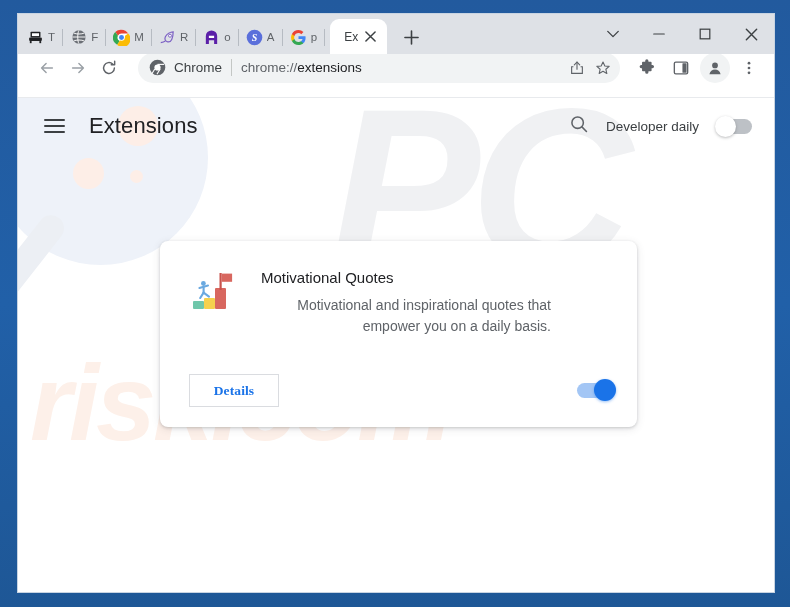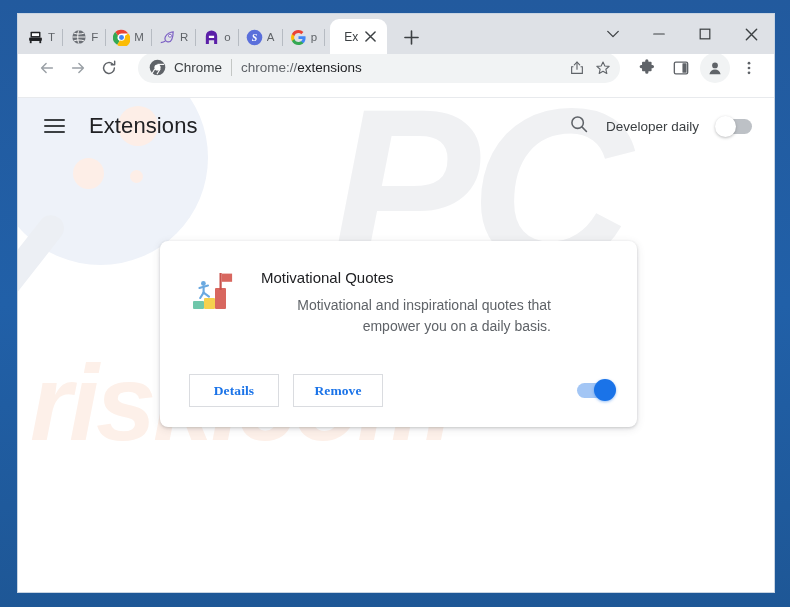--- a/index.html
+++ b/index.html
@@ -636,21 +636,20 @@
               </g>
             </svg>
           </div>
           <div class="ext-text">
             <div class="ext-name">Motivational Quotes</div>
             <div class="ext-desc">Motivational and inspirational quotes that empower you on a daily basis.</div>
           </div>
         </div>
         <div class="card-bottom">
           <button class="card-btn">Details</button>
-          <button class="card-btn">Remove</button>
           <span class="toggle-on">
             <span class="knob"></span>
           </span>
         </div>
       </div>
 
     </div>
   </div>
 </div>
 

